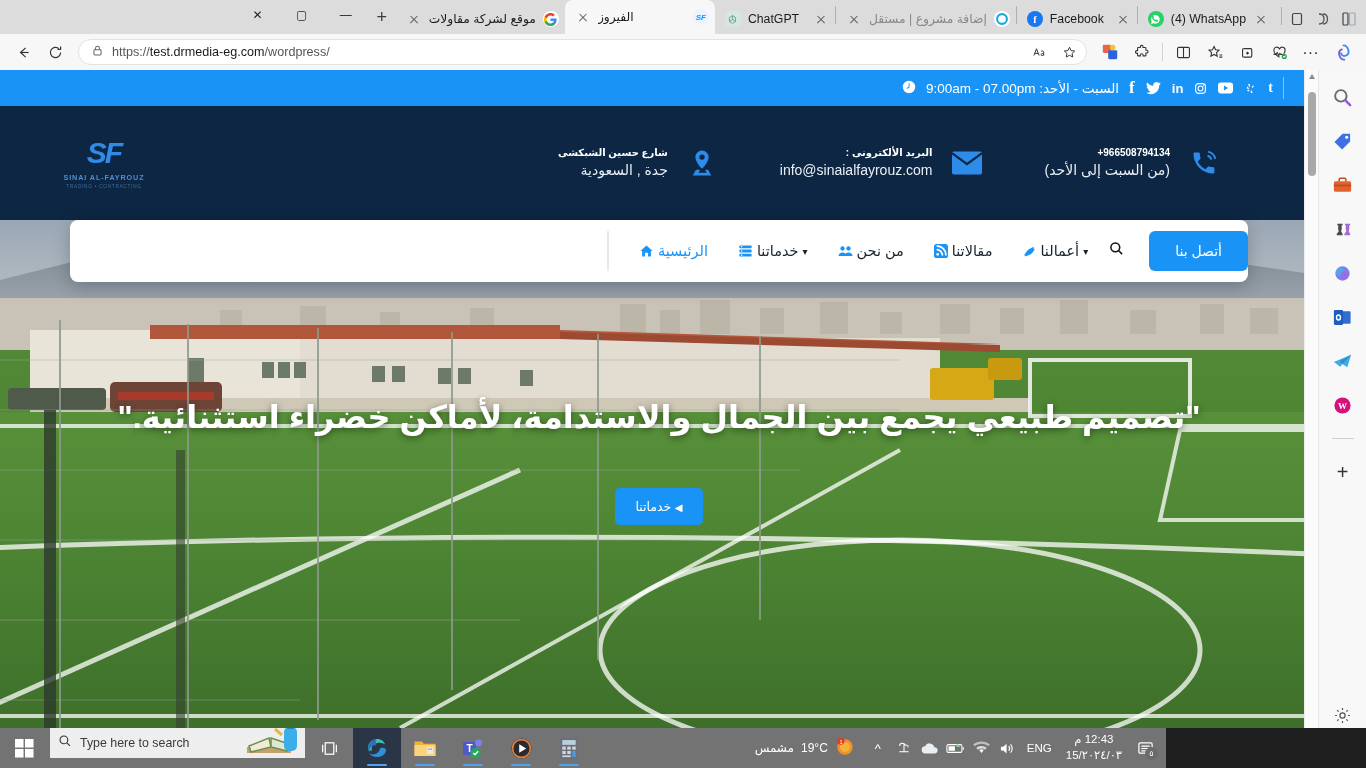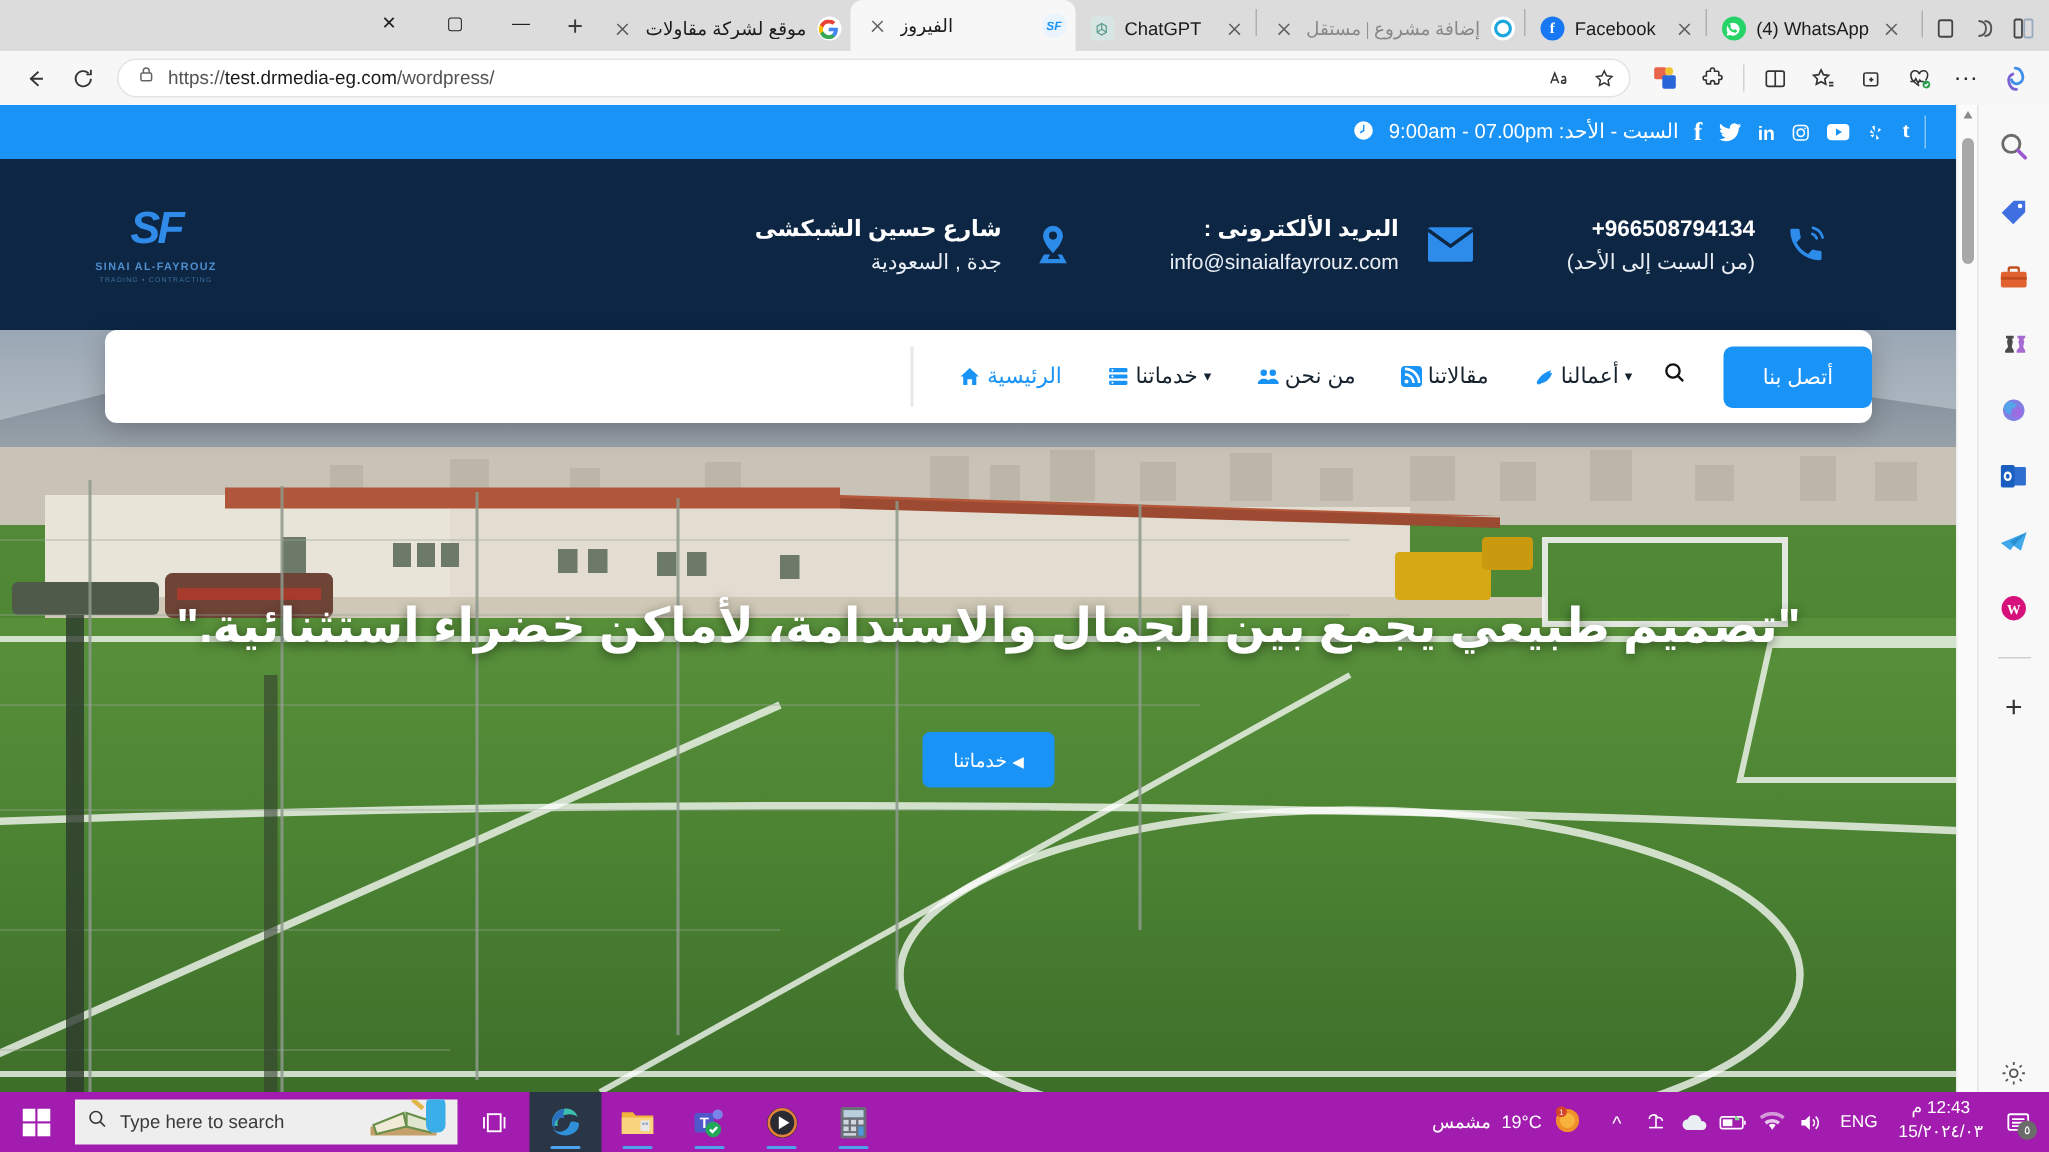--- a/index.html
+++ b/index.html
@@ -108,21 +108,21 @@
   .logo .subword { font-size: 4.6px; letter-spacing: .8px; color:#3d6f9e;
                    margin-top:2px; }
   .info-items { flex:1 1 auto; display:flex; align-items:center;
                 justify-content:flex-start; gap: 58px; padding-right: 72px; }
   .info-item { display:flex; align-items:center; gap: 14px; color:#fff;
                direction: rtl; }
   .info-item .ico { width: 40px; height:40px; display:flex; align-items:center;
                     justify-content:center; font-size: 27px; color:#2d8bea;
                     flex: 0 0 40px; }
   .info-item .txt { text-align: right; line-height: 1.45; }
-  .info-item .t1 { font-size: 15px; font-weight: 700; }
+  .info-item .t1 { font-size: 10px; font-weight: 700; }
   .info-item .t2 { font-size: 14px; font-weight: 400; color:#e9eef5; }
   .info-item.ltrval .t1 { direction: ltr; unicode-bidi: embed; }
   .info-item.ltrval .t2 { direction: ltr; unicode-bidi: embed; }
 
   #hero { position: relative; height: 508px; }
   #heroimg { position:absolute; inset:0; }
 
   #navwrap { position:absolute; left:70px; right:70px; top:0; z-index:5; }
   #nav { height: 62px; background:#fff; border-radius: 8px;
          box-shadow: 0 5px 18px rgba(0,0,0,.22);
@@ -150,22 +150,22 @@
   .hero-btn { display:inline-block; margin-top: 48px; background:#1a93f7;
               color:#fff; font-size: 12.5px; padding: 11px 20px;
               border-radius: 5px; }
   .hero-btn .ar { font-size: 10px; }
   .watermark { position:absolute; left:0; right:0; bottom: 16px; text-align:center;
                color: rgba(255,255,255,.34); font-size: 38px; font-weight:700;
                letter-spacing: 1px; line-height: 1.05; }
   .watermark .sub { font-size: 21px; letter-spacing: 1px; direction: ltr; }
 
   
-  #taskbar { position:absolute; left:0; bottom:0; width:1366px; height:40px;
-             background:#a21caf; display:flex; align-items:center;
+  #taskbar { position:absolute; left:0; bottom:0; width:1166px; height:40px;
+             background:#737373; display:flex; 
              direction: ltr; }
   #startbtn { width:48px; height:40px; display:flex; align-items:center;
               justify-content:center; }
   #tb-search { width: 255px; height:30px; background:#eeeeee; margin-left:2px;
                display:flex; align-items:center; gap:8px; padding: 0 8px;
                position:relative; overflow:hidden; }
   #tb-search .ph { font-size:12.4px; color:#3a3a3a; }
   .tb-app { width:48px; height:40px; display:flex; align-items:center;
             justify-content:center; position:relative; }
   .tb-app.run:after { content:""; position:absolute; bottom:2px; left:14px;
@@ -225,21 +225,21 @@
     </div>
     <div class="tabsep"></div>
 
     <div class="tab">
       <span class="favicon" style="background:#1877f2;font-weight:700;font-family:'Liberation Serif',serif;">f</span>
       <span class="tlabel">Facebook</span>
       <span class="tclose"></span>
     </div>
     <div class="tabsep"></div>
 
-    <div class="tab" style="direction:rtl;font-family:Liberation Serif, serif;">
+    <div class="tab" style="direction:rtl;">
       <span class="favicon" style="background:#fff;">
         <svg width="14" height="14" viewBox="0 0 16 16">
             <circle cx="8" cy="8" r="5.6" fill="none" stroke="#1aa7e0" stroke-width="2.4"></circle>
           </svg>
       </span>
       <span class="tlabel" style="color:#888;">إضافة مشروع | مستقل</span>
       <span class="tclose"></span>
     </div>
     <div class="tabsep"></div>
 

